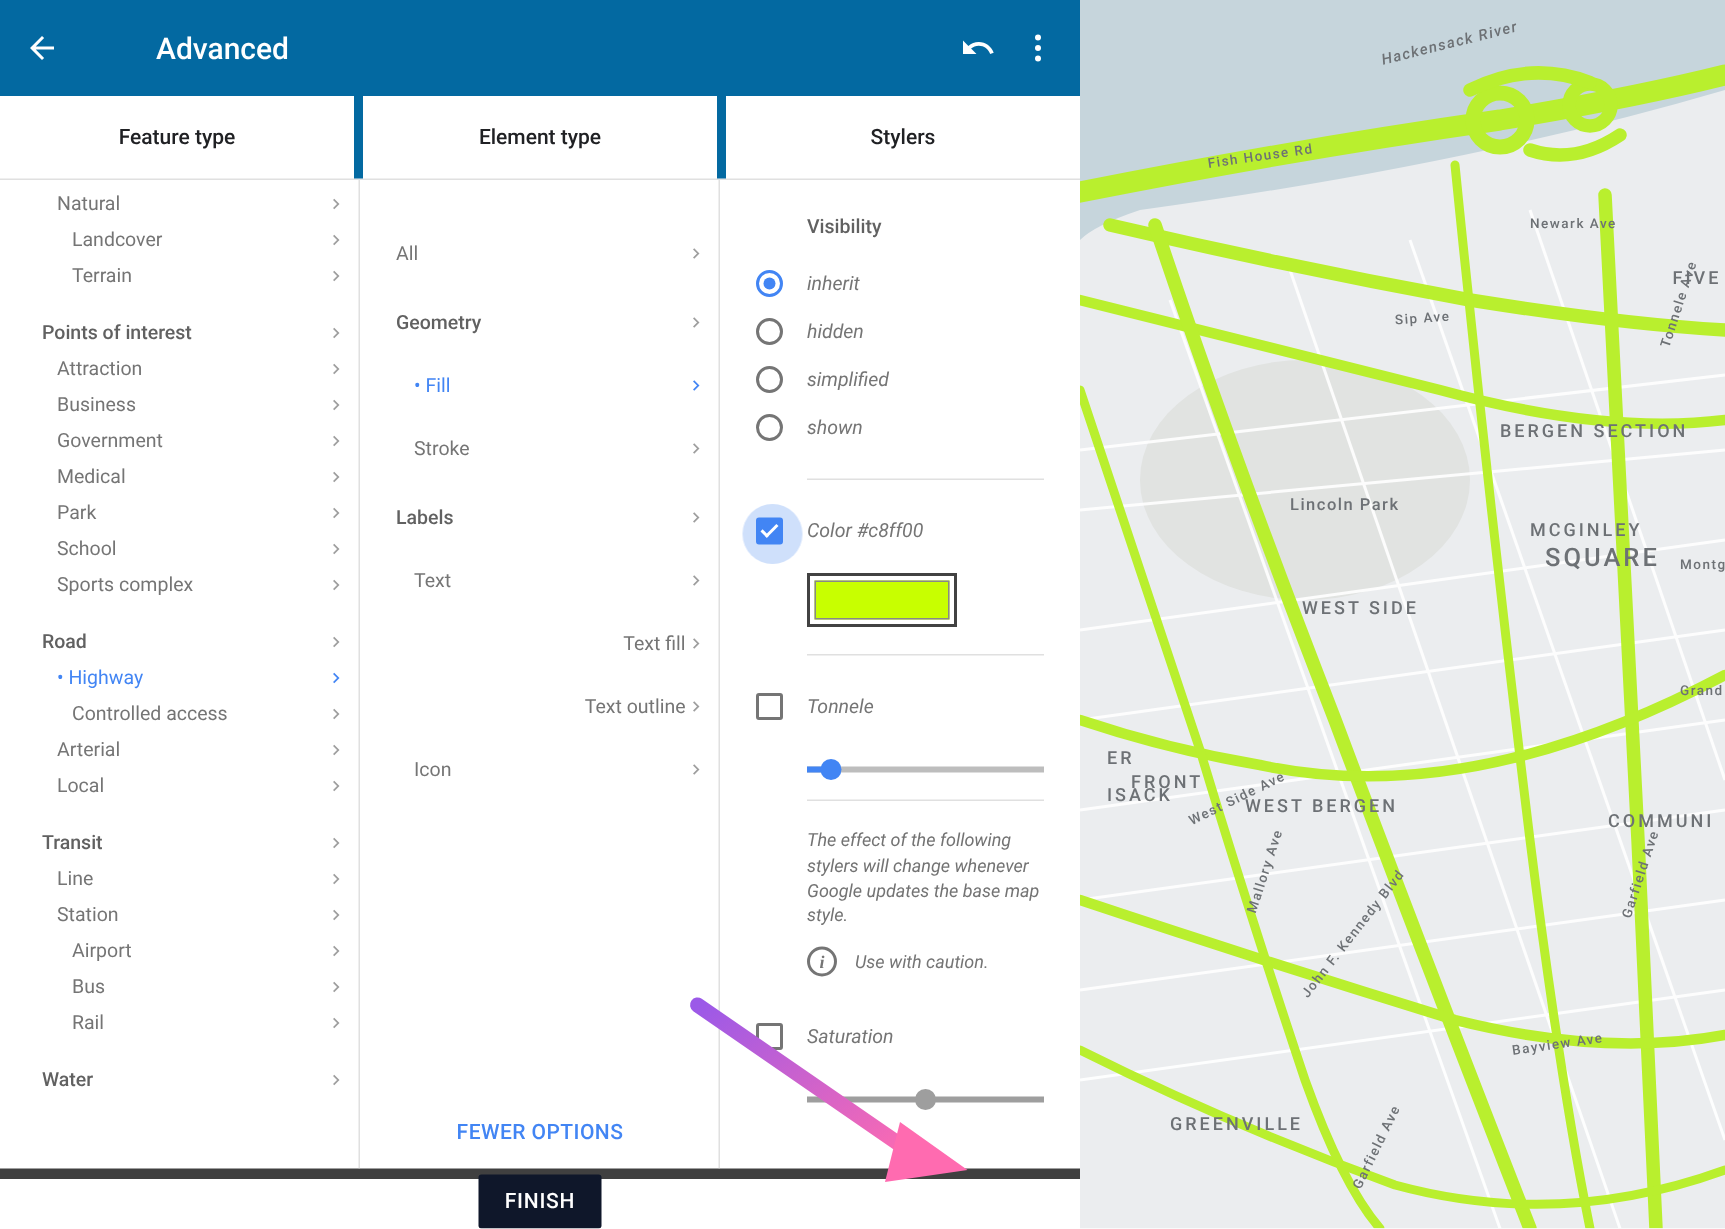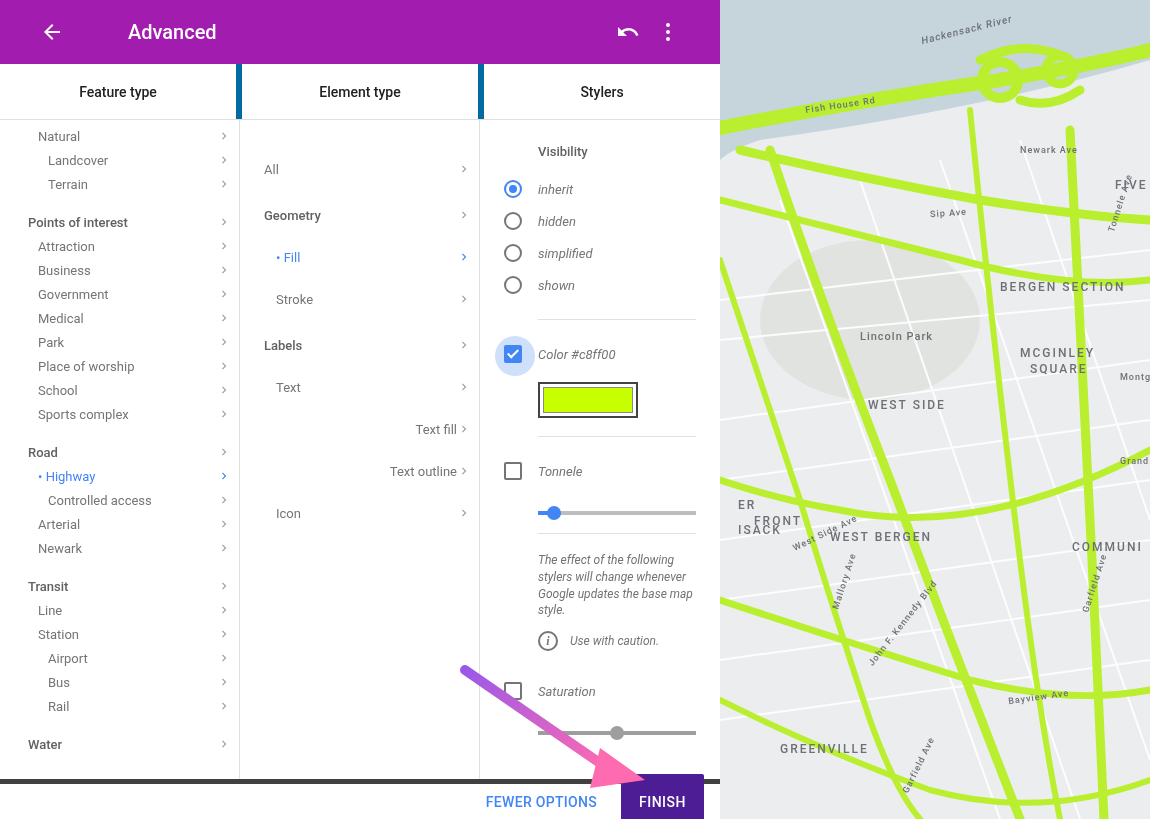--- a/index.html
+++ b/index.html
@@ -2,21 +2,21 @@
 <html><head>
 <meta charset="utf-8">
 <style>
   * { box-sizing: border-box; margin: 0; padding: 0; }
   body { font-family: Roboto, Arial, sans-serif; font-size: 14px; color: #5f6368; width: 1150px; height: 819px; overflow: hidden; background: #fff; }
   .app { display: flex; width: 100%; height: 100%; }
   .panel { width: 720px; height: 819px; display: flex; flex-direction: column; }
   .map { flex: 1; height: 819px; position: relative; background: #ebedef; overflow: hidden; }
 
   
-  .header { height: 64px; background: #a21caf; color: #fff; display: flex; align-items: center; padding: 0 32px; }
+  .header { height: 64px; background: #0369a1; color: #fff; display: flex; align-items: center; padding: 0 8px; }
   .header .back { width: 40px; height: 40px; display: flex; align-items: center; justify-content: center; cursor: pointer; }
   .header .title { font-size: 20px; margin-left: 56px; font-weight: 500; }
   .header .spacer { flex: 1; }
   .header .icon-btn { width: 40px; height: 40px; display: flex; align-items: center; justify-content: center; cursor: pointer; }
 
   
   .tabs { display: flex; height: 56px; border-bottom: 1px solid #e0e0e0; }
   .tab { flex: 1; display: flex; align-items: center; justify-content: center; font-weight: 500; color: #202124; border-right: 6px solid #0369a1; font-size: 14px; }
   .tab:last-child { border-right: none; }
 
@@ -74,23 +74,23 @@
 
   .slider { position: relative; height: 4px; background: #bdbdbd; margin: 24px 0 8px 34px; }
   .slider-track-active { position: absolute; height: 4px; background: #4285f4; left: 0; }
   .slider-thumb { position: absolute; width: 14px; height: 14px; background: #4285f4; border-radius: 50%; top: -5px; transform: translateX(-50%); }
 
   .caution { font-size: 12px; font-style: italic; color: #737373; margin-left: 34px; line-height: 1.4; margin-bottom: 12px;}
   .caution-row { display: flex; align-items: center; margin-left: 34px; font-size: 12px; font-style: italic; color: #757575; gap: 12px; }
   .info-icon { width:20px; height:20px; border:2px solid #757575; border-radius:50%; display:flex; align-items:center; justify-content:center; font-family: serif; font-style: italic; font-weight:bold; font-size:12px; color:#757575; flex-shrink:0;}
 
   
-  .footer { height: 40px; border-top: 5px solid #404040; display: flex; align-items: center; justify-content: flex-end; padding: 0 16px; gap: 12px; }
+  .footer { height: 40px; border-top: 7px solid #404040; display: flex; align-items: center; justify-content: flex-end; padding: 0 16px; gap: 12px; flex-direction: column; }
   .btn-text { color: #4285f4; font-weight: 500; font-size: 14px; padding: 8px 12px; cursor: pointer; letter-spacing: 0.3px;}
-  .btn-filled { background: #4c1d95; color: #fff; font-weight: 500; font-size: 14px; padding: 20px 18px; border-radius: 2px; cursor: pointer; letter-spacing: 0.5px;}
+  .btn-filled { background: #0f172a; color: #fff; font-weight: 500; font-size: 14px; padding: 10px 18px; border-radius: 2px; cursor: pointer; letter-spacing: 0.5px;}
 
   
   .map svg { position: absolute; top: 0; left: 0; }
   .map-label { position: absolute; color: #6d7175; font-size: 11px; letter-spacing: 1px; font-weight: 500; white-space: nowrap; }
 
   
   .arrow-svg { position: absolute; left: 450px; top: 660px; pointer-events: none; }
 
   .spacer-v { height: 14px; }
 </style>
@@ -181,26 +181,20 @@
                 <path d="M8.59 16.59L13.17 12 8.59 7.41 10 6l6 6-6 6z"></path>
               </svg>
             </div>
             <div class="tree-item indent-1">
               <span class="label ">Park</span>
               <svg class="chev" width="14" height="14" viewBox="0 0 24 24" fill="currentColor">
                 <path d="M8.59 16.59L13.17 12 8.59 7.41 10 6l6 6-6 6z"></path>
               </svg>
             </div>
             <div class="tree-item indent-1">
-              <span class="label ">Place of worship</span>
-              <svg class="chev" width="14" height="14" viewBox="0 0 24 24" fill="currentColor">
-                <path d="M8.59 16.59L13.17 12 8.59 7.41 10 6l6 6-6 6z"></path>
-              </svg>
-            </div>
-            <div class="tree-item indent-1">
               <span class="label ">School</span>
               <svg class="chev" width="14" height="14" viewBox="0 0 24 24" fill="currentColor">
                 <path d="M8.59 16.59L13.17 12 8.59 7.41 10 6l6 6-6 6z"></path>
               </svg>
             </div>
             <div class="tree-item indent-1">
               <span class="label ">Sports complex</span>
               <svg class="chev" width="14" height="14" viewBox="0 0 24 24" fill="currentColor">
                 <path d="M8.59 16.59L13.17 12 8.59 7.41 10 6l6 6-6 6z"></path>
               </svg>
@@ -224,21 +218,21 @@
                 <path d="M8.59 16.59L13.17 12 8.59 7.41 10 6l6 6-6 6z"></path>
               </svg>
             </div>
             <div class="tree-item indent-1">
               <span class="label ">Arterial</span>
               <svg class="chev" width="14" height="14" viewBox="0 0 24 24" fill="currentColor">
                 <path d="M8.59 16.59L13.17 12 8.59 7.41 10 6l6 6-6 6z"></path>
               </svg>
             </div>
             <div class="tree-item indent-1">
-              <span class="label ">Newark</span>
+              <span class="label ">Local</span>
               <svg class="chev" width="14" height="14" viewBox="0 0 24 24" fill="currentColor">
                 <path d="M8.59 16.59L13.17 12 8.59 7.41 10 6l6 6-6 6z"></path>
               </svg>
             </div>
             <div class="spacer-v"></div>
             <div class="tree-item indent-0 tree-group">
               <span class="label ">Transit</span>
               <svg class="chev" width="14" height="14" viewBox="0 0 24 24" fill="currentColor">
                 <path d="M8.59 16.59L13.17 12 8.59 7.41 10 6l6 6-6 6z"></path>
               </svg>
@@ -469,21 +463,21 @@
     <div id="map-labels">
         <div class="map-label" style="left: 200px; top: 24px; transform: rotate(-14deg); font-size: 10px; font-style: italic;">Hackensack River</div>
         <div class="map-label" style="left: 85px; top: 100px; transform: rotate(-8deg); font-size: 9px;">Fish House Rd</div>
         <div class="map-label" style="left: 300px; top: 145px; transform: rotate(0deg); font-size: 9px;">Newark Ave</div>
         <div class="map-label" style="left: 210px; top: 208px; transform: rotate(-4deg); font-size: 9px;">Sip Ave</div>
         <div class="map-label" style="left: 370px; top: 198px; transform: rotate(-72deg); font-size: 9px;">Tonnele Ave</div>
         <div class="map-label" style="left: 395px; top: 178px; transform: rotate(0deg); font-size: 12px; font-weight: 500; letter-spacing: 2px;">FIVE C</div>
         <div class="map-label" style="left: 280px; top: 280px; transform: rotate(0deg); font-size: 12px; font-weight: 500; letter-spacing: 2px;">BERGEN SECTION</div>
         <div class="map-label" style="left: 140px; top: 330px; transform: rotate(0deg); font-size: 11px;">Lincoln Park</div>
         <div class="map-label" style="left: 300px; top: 346px; transform: rotate(0deg); font-size: 12px; font-weight: 500; letter-spacing: 2px;">MCGINLEY</div>
-        <div class="map-label" style="left: 310px; top: 362px; transform: rotate(0deg); font-size: 12px; font-weight: 500; letter-spacing: 2px;">SQUARE</div>
+        <div class="map-label" style="left: 310px; top: 362px; transform: rotate(0deg); font-size: 17px; font-weight: 500; letter-spacing: 2px;">SQUARE</div>
         <div class="map-label" style="left: 400px; top: 372px; transform: rotate(0deg); font-size: 9px;">Montg</div>
         <div class="map-label" style="left: 148px; top: 398px; transform: rotate(0deg); font-size: 12px; font-weight: 500; letter-spacing: 2px;">WEST SIDE</div>
         <div class="map-label" style="left: 400px; top: 456px; transform: rotate(0deg); font-size: 9px;">Grand</div>
         <div class="map-label" style="left: 18px; top: 482px; transform: rotate(0deg); font-size: 12px; font-weight: 500; letter-spacing: 2px; margin-top: 41px;">ISACK</div>
         <div class="map-label" style="left: 18px; top: 498px; transform: rotate(0deg); font-size: 12px; font-weight: 500; letter-spacing: 2px;">ER</div>
         <div class="map-label" style="left: 34px; top: 514px; transform: rotate(0deg); font-size: 12px; font-weight: 500; letter-spacing: 2px;">FRONT</div>
         <div class="map-label" style="left: 70px; top: 528px; transform: rotate(-26deg); font-size: 9px;">West Side Ave</div>
         <div class="map-label" style="left: 110px; top: 530px; transform: rotate(0deg); font-size: 12px; font-weight: 500; letter-spacing: 2px;">WEST BERGEN</div>
         <div class="map-label" style="left: 352px; top: 540px; transform: rotate(0deg); font-size: 12px; font-weight: 500; letter-spacing: 2px;">COMMUNI</div>
         <div class="map-label" style="left: 95px; top: 576px; transform: rotate(-72deg); font-size: 9px;">Mallory Ave</div>

